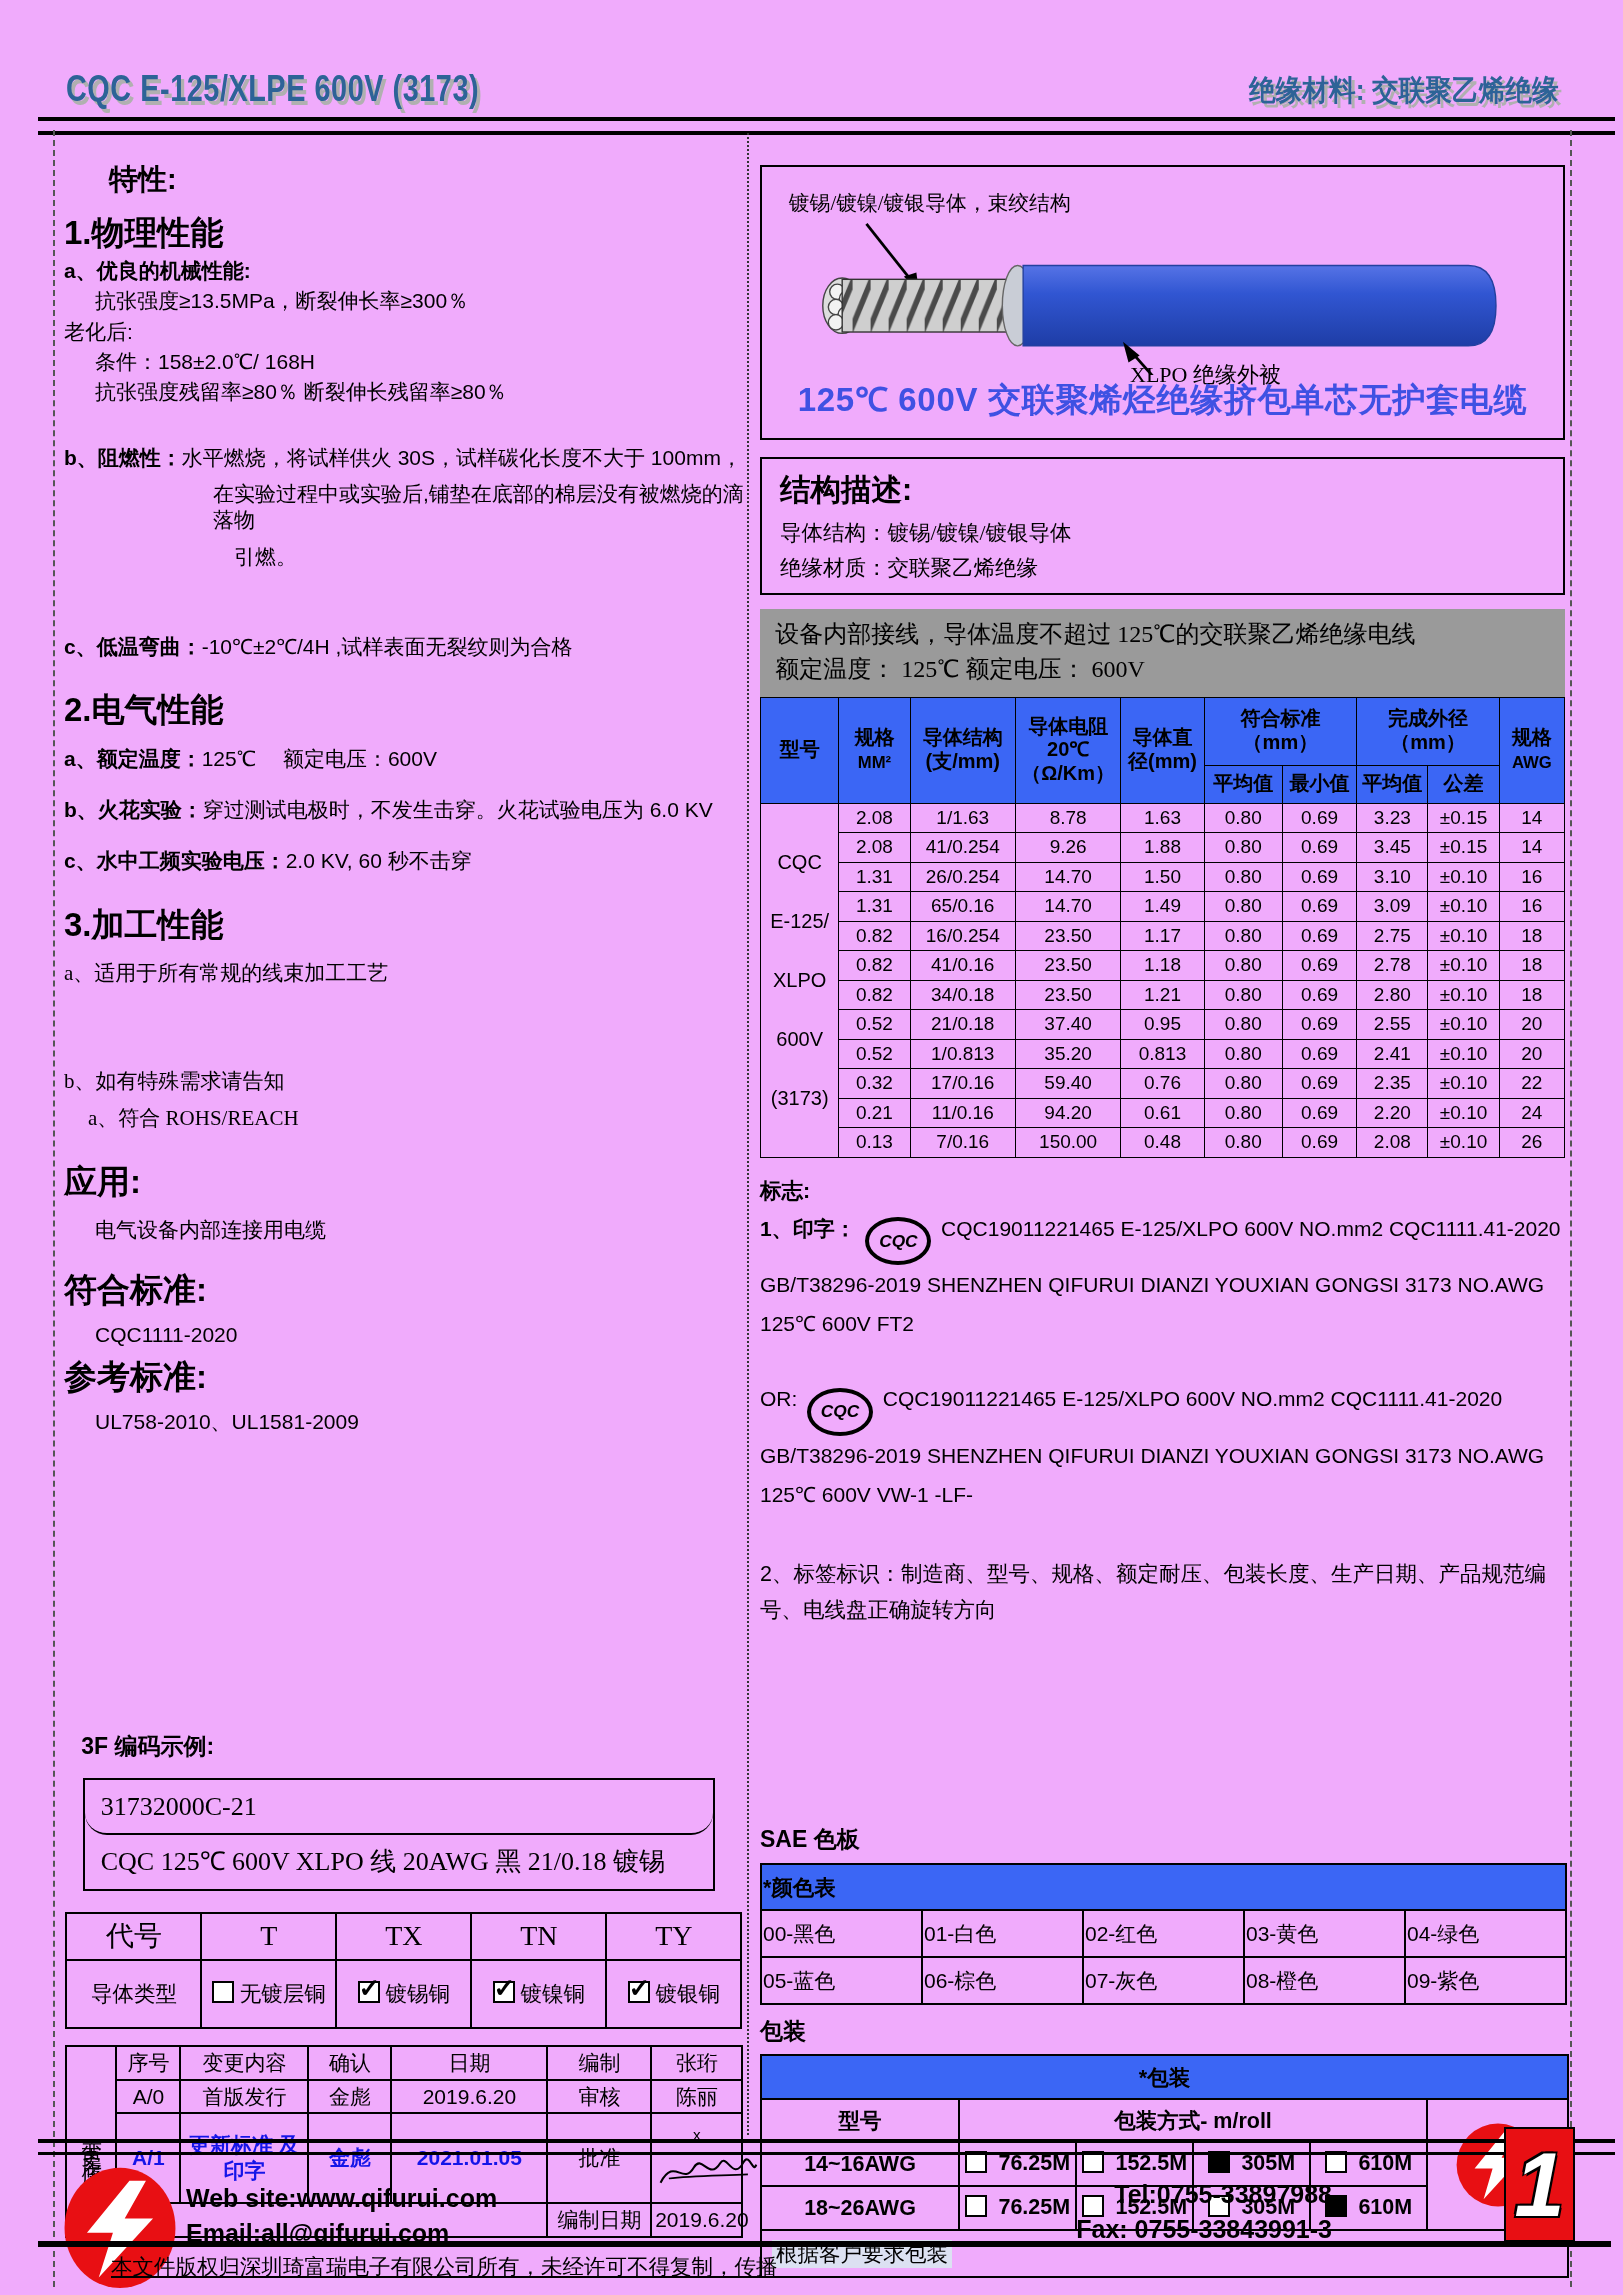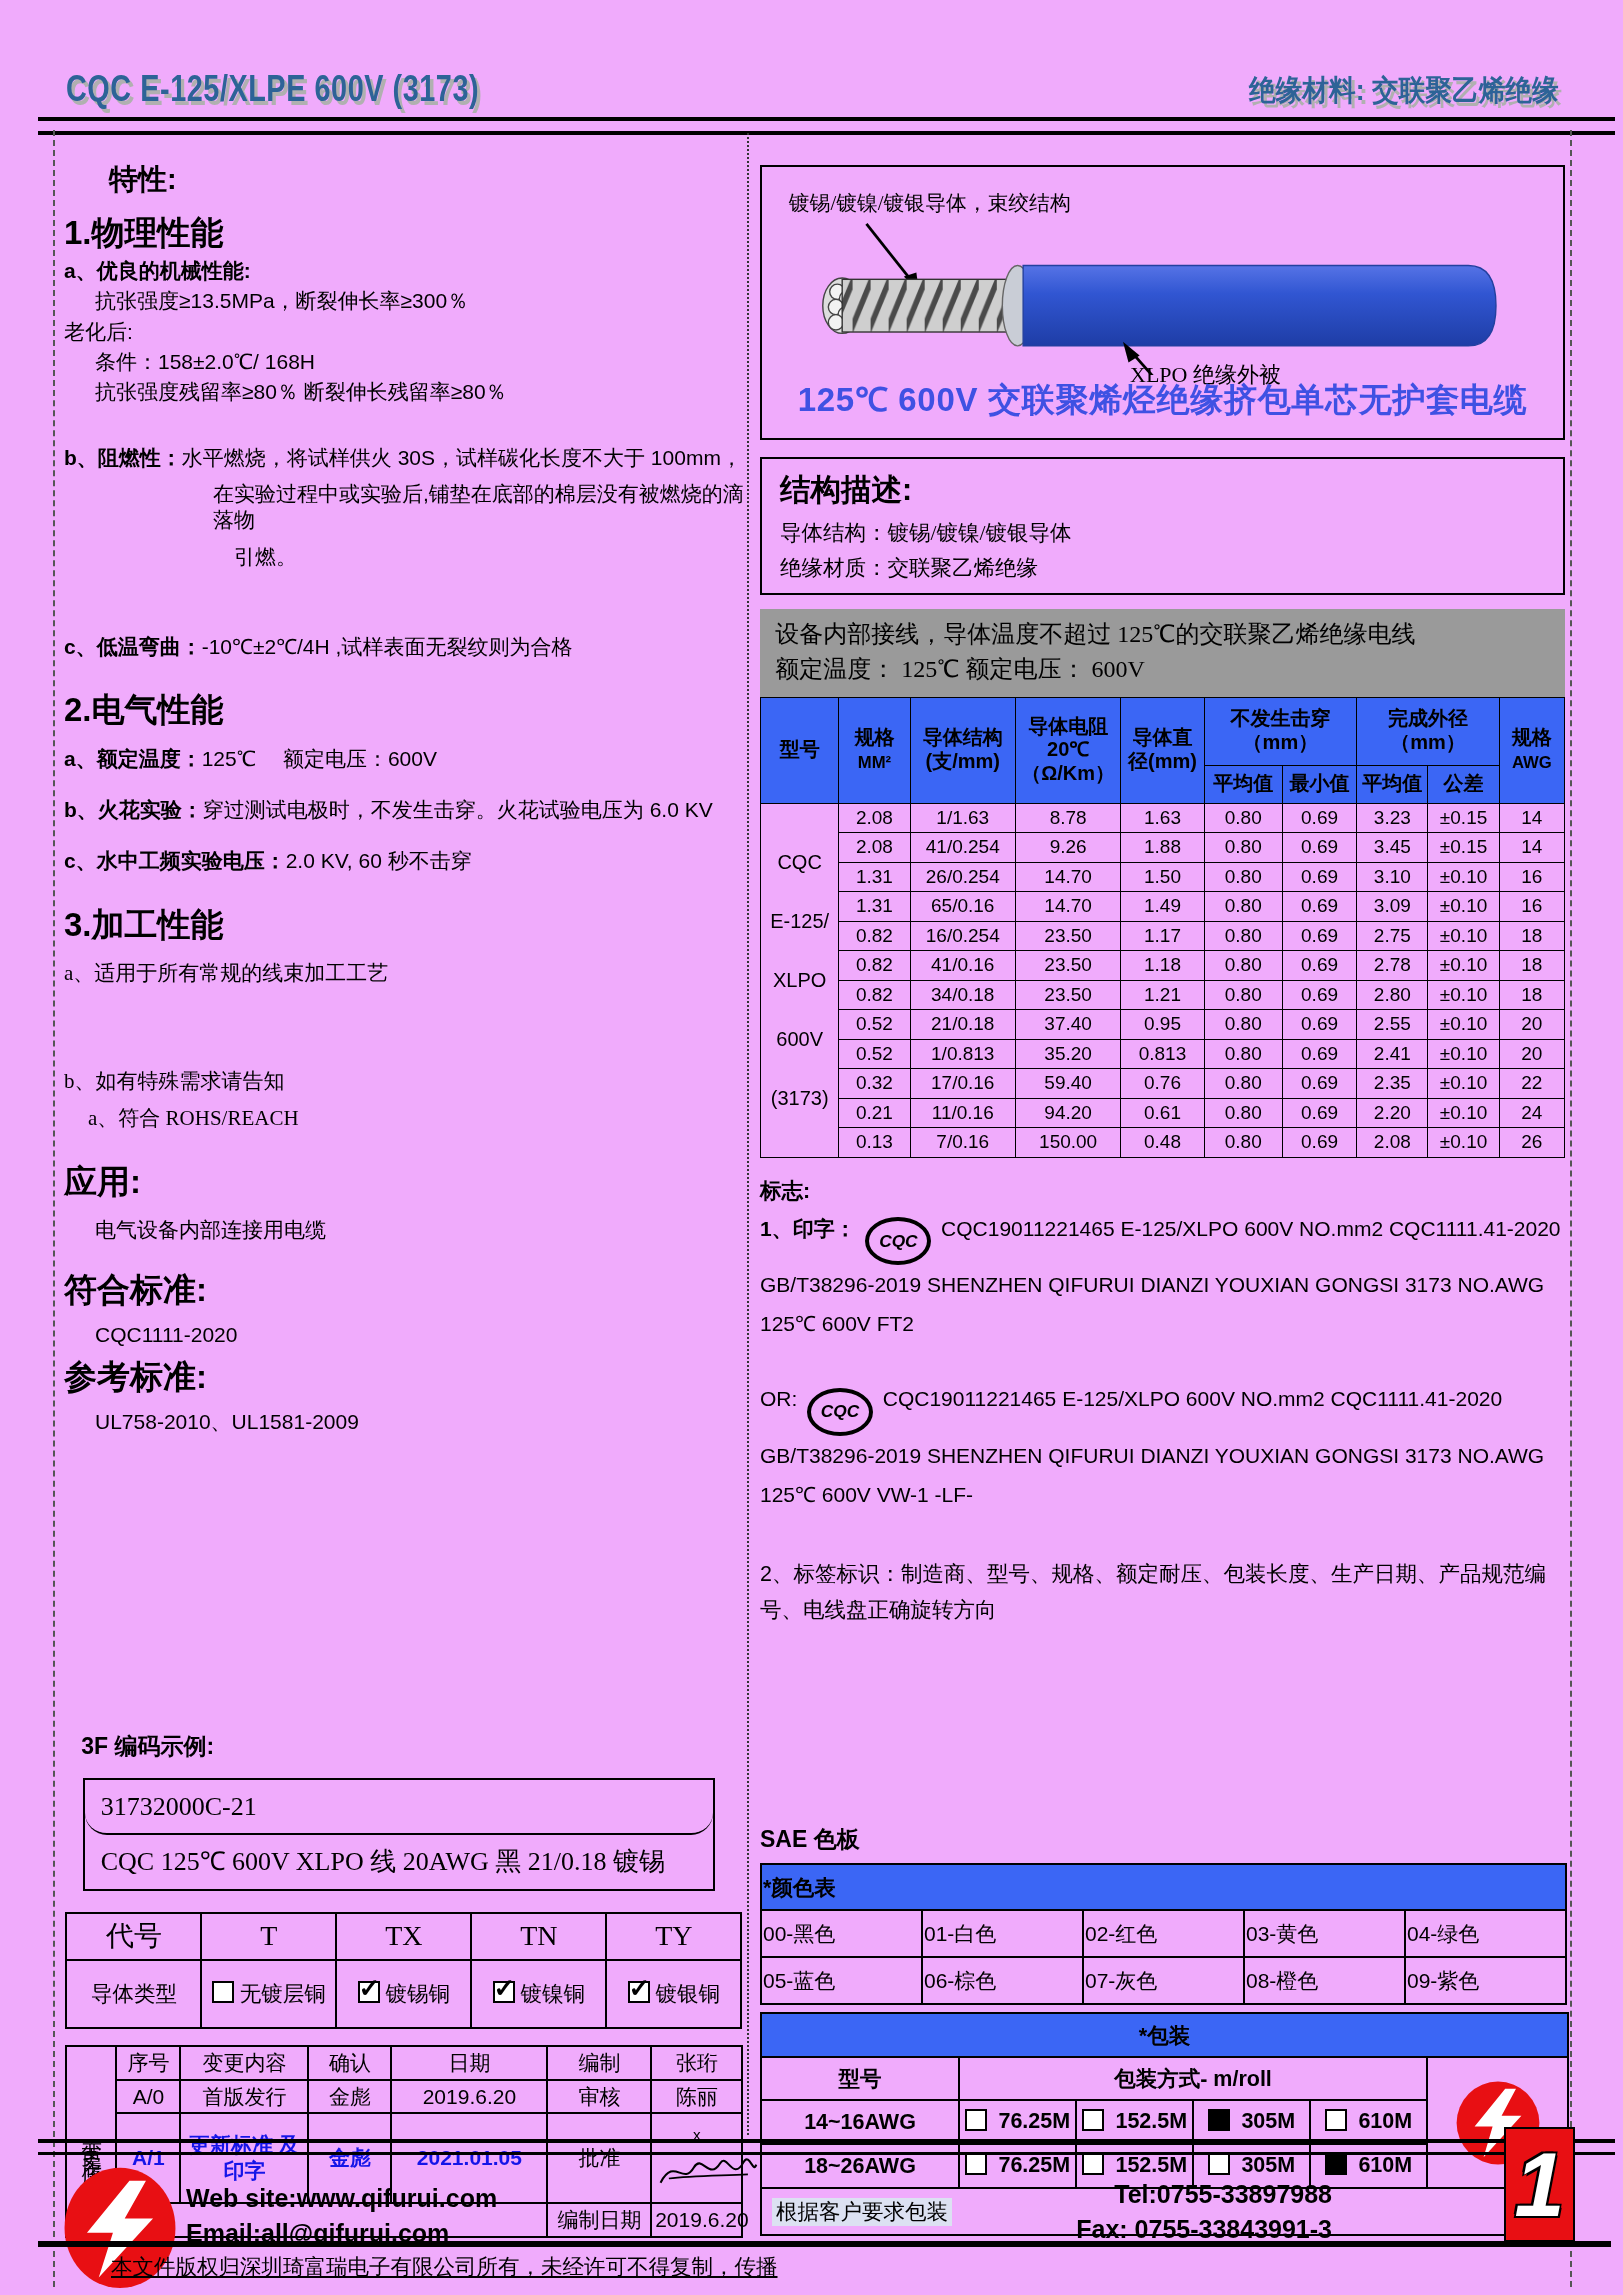--- a/index.html
+++ b/index.html
@@ -273,21 +273,21 @@
           <col style="width:71px">
           <col style="width:65px">
       </colgroup>
       <thead>
         <tr class="top">
           <th rowspan="2"><span>型号</span></th>
           <th rowspan="2"><span>规格</span><br><span class="sub">MM²</span></th>
           <th rowspan="2"><span>导体结构</span><br><span>(支/mm)</span></th>
           <th rowspan="2"><span>导体电阻</span><br><span>20℃</span><br><span>（Ω/Km）</span></th>
           <th rowspan="2"><span>导体直</span><br><span>径(mm)</span></th>
-          <th colspan="2"><span>不发生击穿</span><br><span>（mm）</span></th>
+          <th colspan="2"><span>符合标准</span><br><span>（mm）</span></th>
           <th colspan="2"><span>完成外径</span><br><span>（mm）</span></th>
           <th rowspan="2"><span>规格</span><br><span class="sub">AWG</span></th>
         </tr>
         <tr class="bot">
           <th>平均值</th>
           <th>最小值</th>
           <th>平均值</th>
           <th>公差</th>
         </tr>
       </thead>
@@ -470,20 +470,21 @@
           <tr>
             <td>05-蓝色</td>
             <td>06-棕色</td>
             <td>07-灰色</td>
             <td>08-橙色</td>
             <td>09-紫色</td>
           </tr>
         </tbody>
     </table>
 
+    <div class="pkg-h">包装</div>
     <table class="pkg-tbl">
       <colgroup>
           <col style="width:198px">
           <col style="width:117px">
           <col style="width:117px">
           <col style="width:117px">
           <col style="width:117px">
           <col style="width:141px">
         </colgroup>
       <thead>

